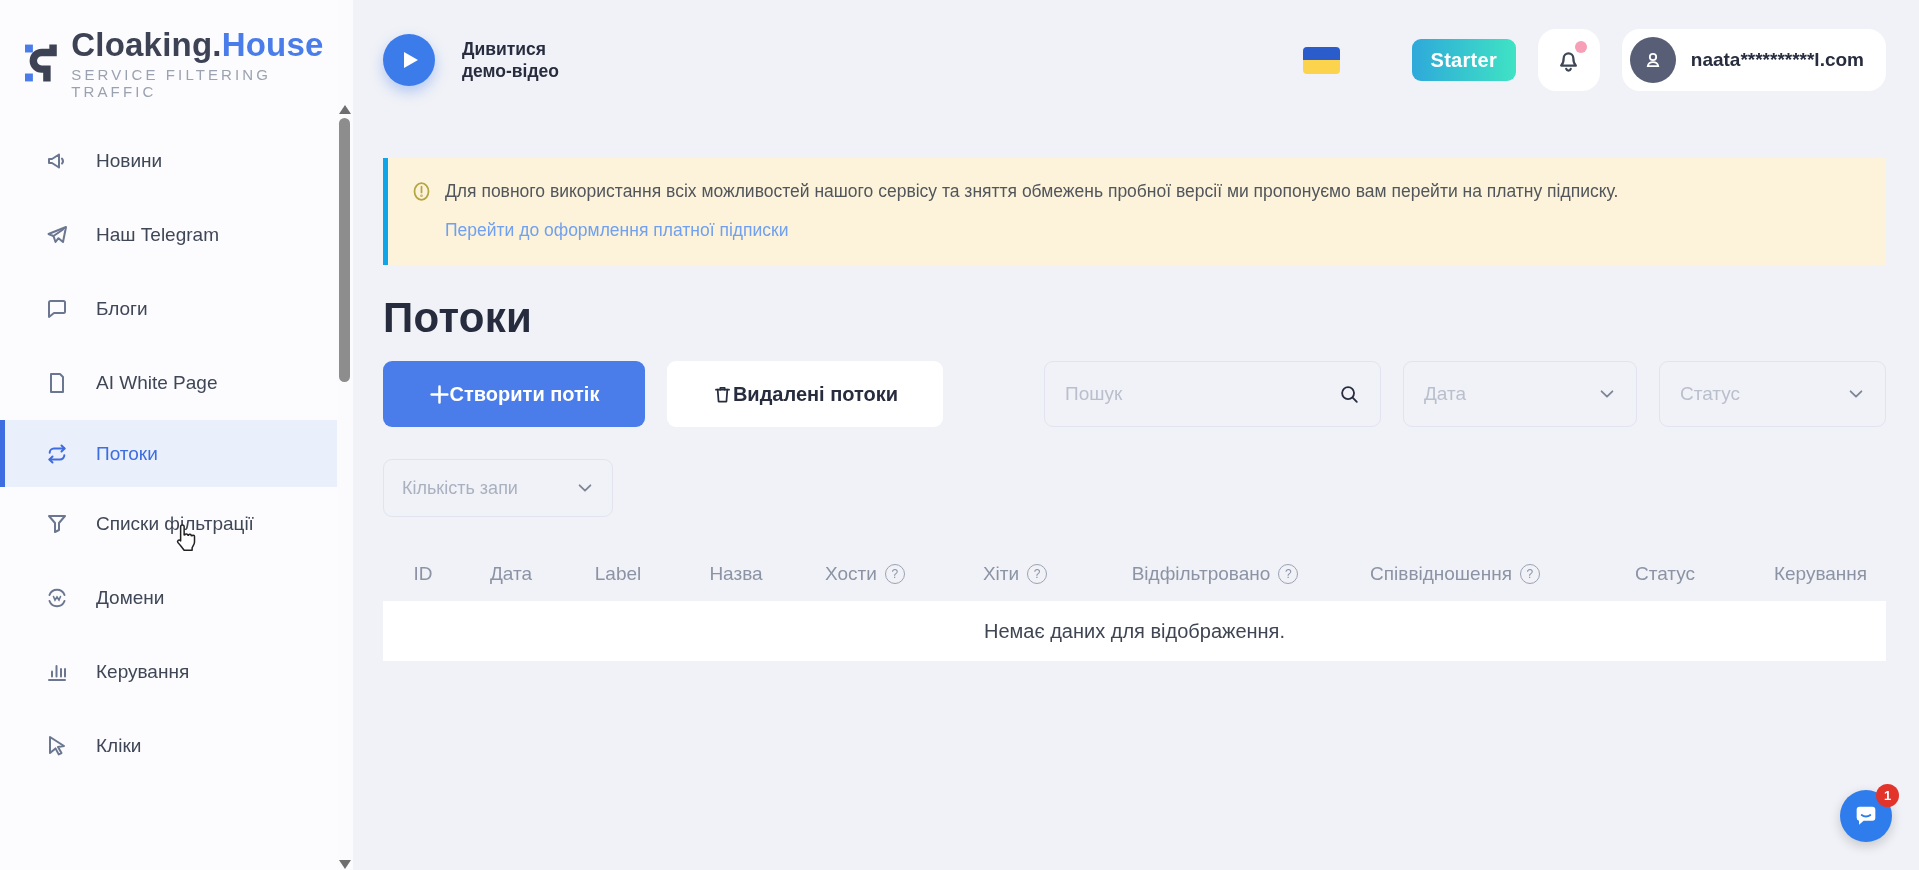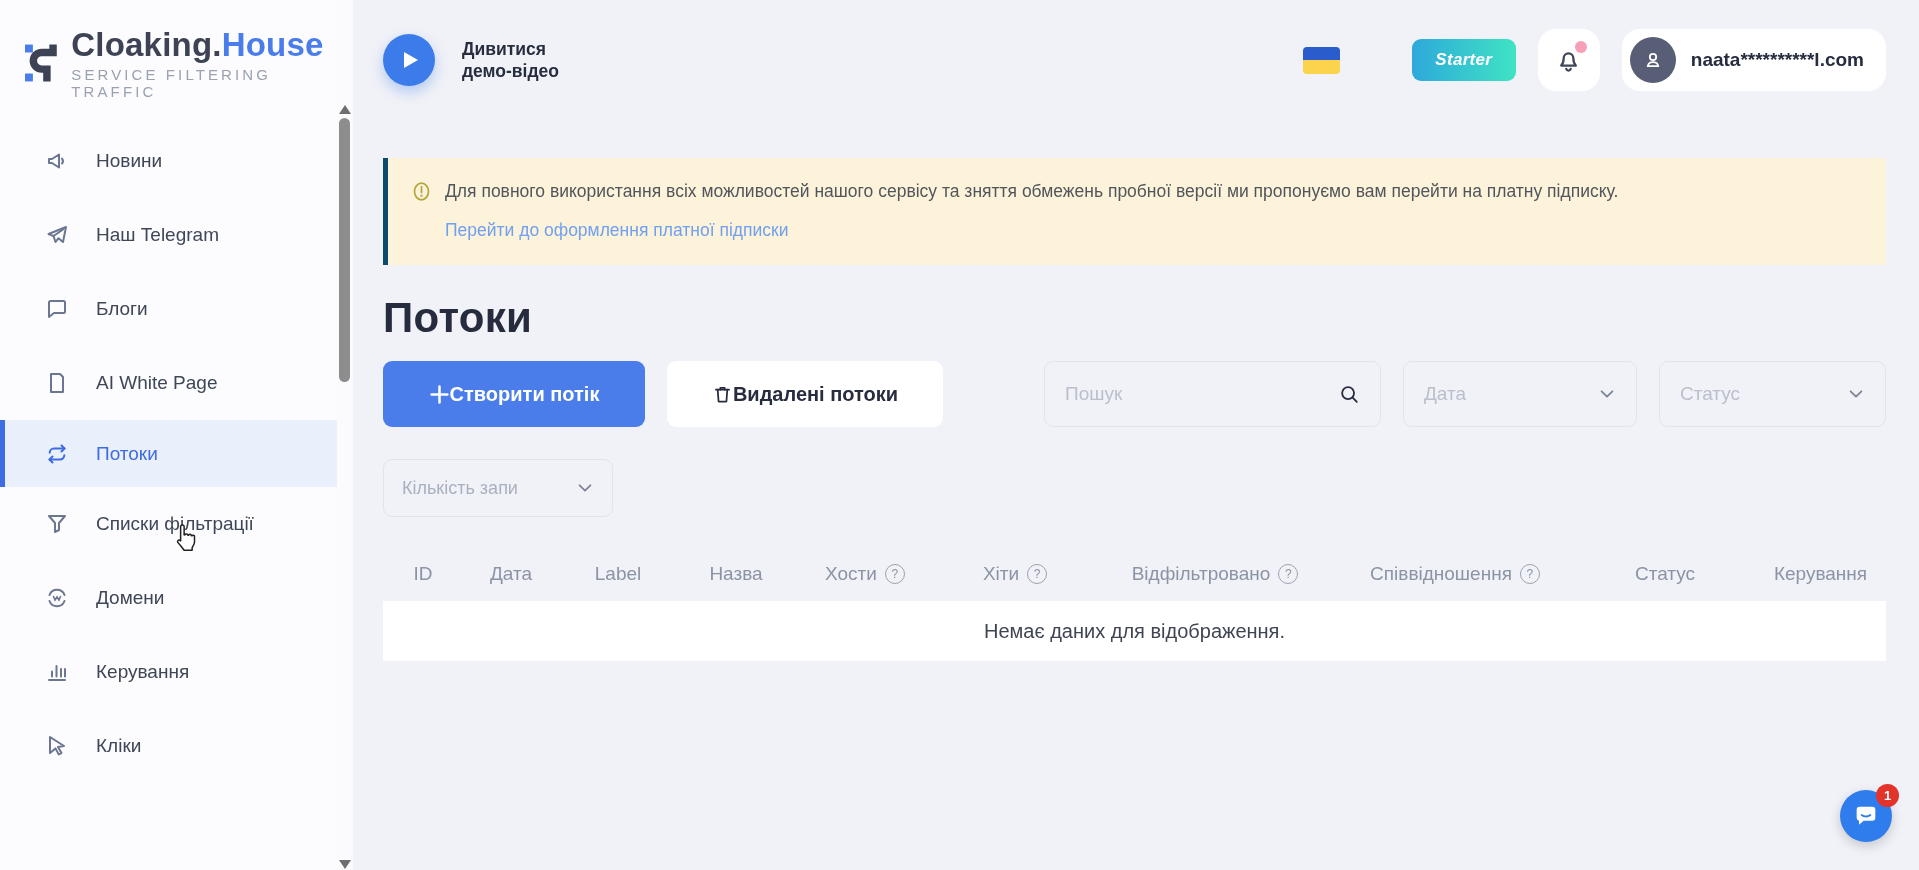--- a/index.html
+++ b/index.html
@@ -49,41 +49,41 @@
     display:flex; align-items:center; justify-content:center; cursor:pointer;
     box-shadow:0 6px 14px rgba(59,124,234,.35);
   }
   .demo-label { margin-left:27px; font-size:17.5px; font-weight:700; color:#272d3f; line-height:22px; cursor:pointer; }
   .flag { margin-left:auto; width:37px; height:27px; border-radius:4px; overflow:hidden; cursor:pointer; }
   .flag .top { height:50%; background:#2b5ccc; }
   .flag .bot { height:50%; background:#fbd34d; }
   .plan-btn {
     margin-left:72px; width:104px; height:42px; border:none; border-radius:9px;
     background:linear-gradient(90deg,#2ea9da,#3fe3c4); color:#fff;
-    font-size:17px; font-weight:700; font-family:inherit; cursor:pointer; letter-spacing:.3px;font-style:italic;
+    font-size:20px; font-weight:700; font-family:inherit; cursor:pointer; letter-spacing:.3px;
   }
   .bell-box {
     margin-left:22px; width:62px; height:62px; background:#fff; border-radius:18px;
     display:flex; align-items:center; justify-content:center; position:relative; cursor:pointer;
   }
   .bell-box .ic { width:27px; height:27px; color:#3f4757; }
   .bell-dot { position:absolute; top:12px; right:13px; width:12px; height:12px; border-radius:50%; background:#f79fb6; }
   .user-box {
     margin-left:22px; height:62px; background:#fff; border-radius:18px;
     display:flex; align-items:center; padding:8px 22px 8px 8px; gap:15px; cursor:pointer;
   }
   .avatar {
     width:46px; height:46px; border-radius:50%; background:#575e75;
     display:flex; align-items:center; justify-content:center;
   }
   .avatar .ic { width:24px; height:24px; color:#fff; }
   .user-email { font-size:19px; font-weight:700; color:#272d3f; }
   
   .banner {
-    margin-top:52px; background:#fcf3da; border-left:5px solid #0c4a6e;
+    margin-top:52px; background:#fcf3da; border-left:5px solid #0ea5e9;
     padding:21px 28px 24px 23px; display:flex; gap:13px;
   }
   .banner .ic { width:21px; height:21px; color:#b5a642; flex:0 0 21px; margin-top:2px; }
   .banner-text { font-size:17.5px; line-height:24px; color:#51565c; max-width:1390px; }
   .banner-link { display:inline-block; margin-top:17px; font-size:17.5px; color:#70a0ee; cursor:pointer; text-decoration:none; }
   
   .page-title { margin-top:29px; font-size:42px; font-weight:800; color:#262c3e; letter-spacing:.3px; }
   
   .toolbar { margin-top:19px; display:flex; align-items:center; }
   .btn { display:flex; align-items:center; justify-content:center; gap:0; height:66px; border:none;

